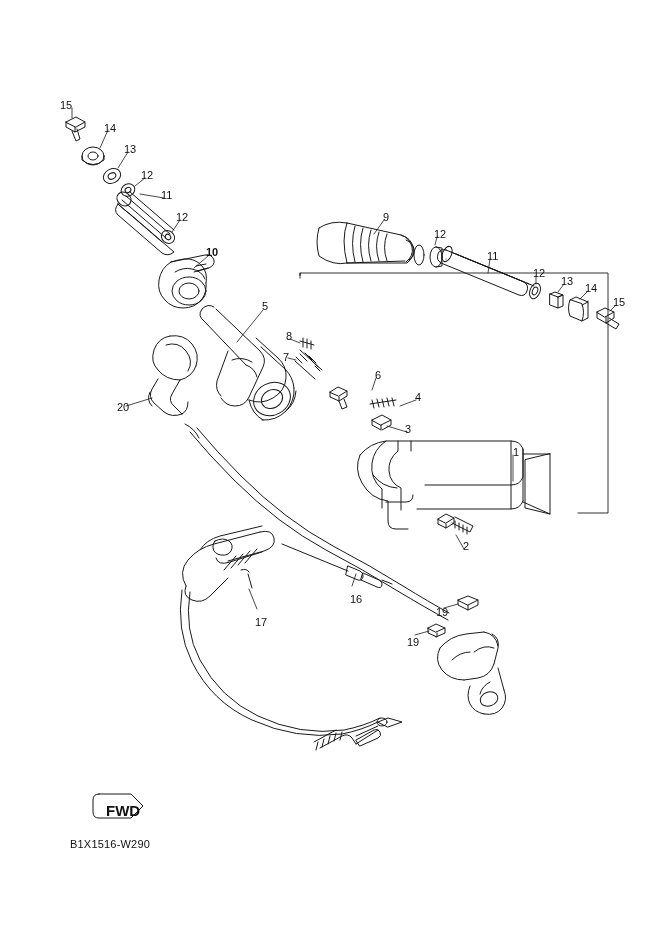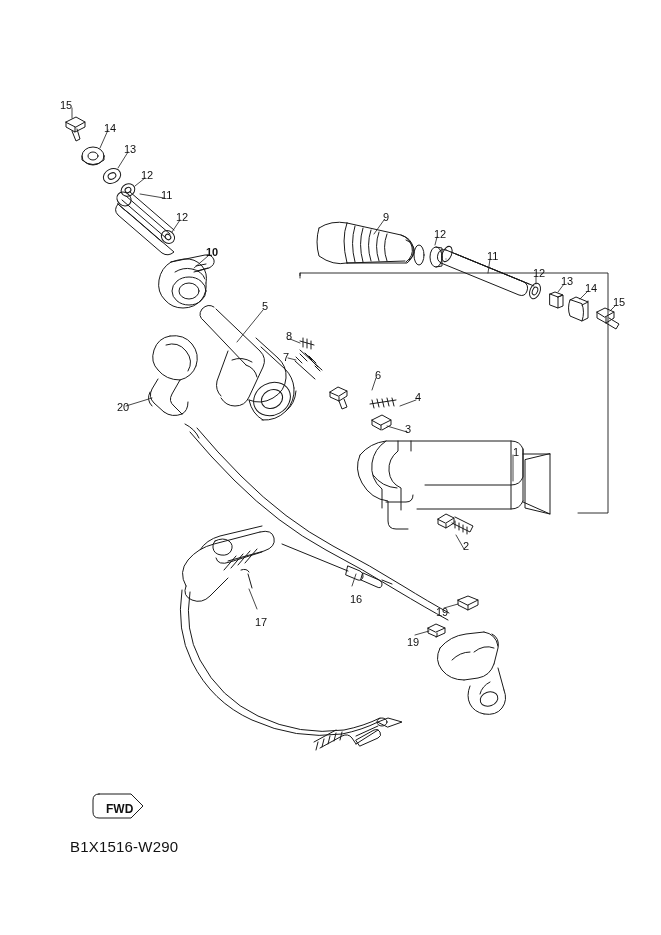--- a/index.html
+++ b/index.html
@@ -32,28 +32,28 @@
   .callout {
     position: absolute;
     font-size: 11px;
     font-family: "Liberation Sans", sans-serif;
     color: #111;
     line-height: 1;
     white-space: nowrap;
   }
   .partcode {
     position: absolute;
-    font-size: 15px;
+    font-size: 11px;
     font-family: "Liberation Sans", sans-serif;
     letter-spacing: 0.2px;
     color: #111;
   }
   .fwd-label {
     position: absolute;
-    font-size: 12px;
+    font-size: 15px;
     font-weight: bold;
     font-family: "Liberation Sans", sans-serif;
     color: #111;
   }
 </style>
 </head>
 <body>
 
 <div id="diagram-root">
 

